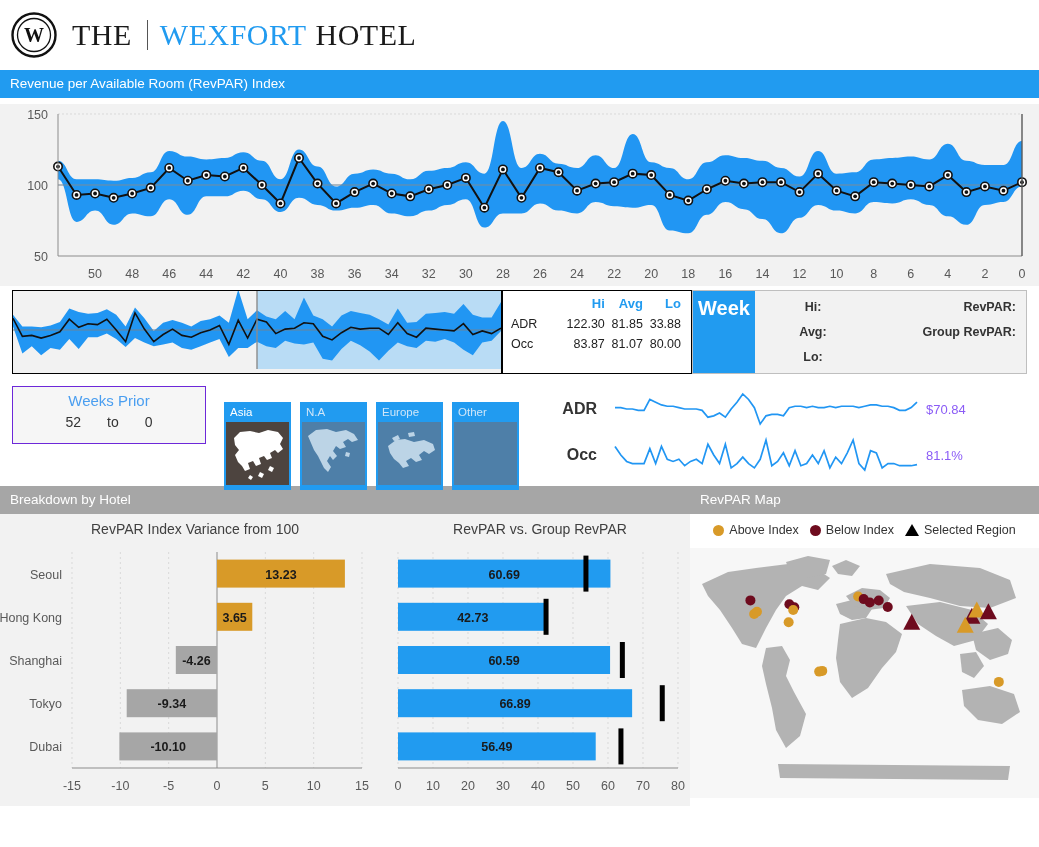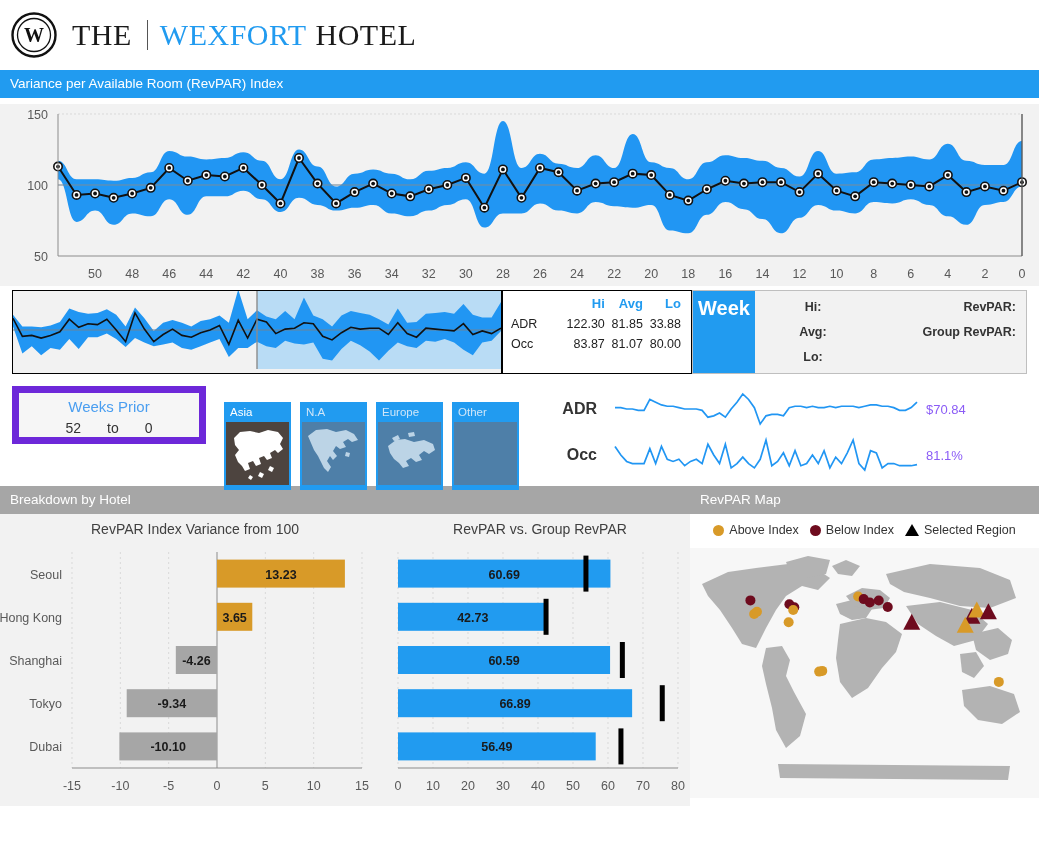--- a/index.html
+++ b/index.html
@@ -131,21 +131,21 @@
 
   
   .filters-row {
     display: flex;
     padding: 6px 12px 0 12px;
     height: 108px;
     gap: 8px;
   }
   .weeks-prior {
     flex: 0 0 194px;
-    border: 7px solid #6d28d9;
+    border: 1px solid #6d28d9;
     background: #f6f6f6;
     height: 58px;
     margin-top: 6px;
     text-align: center;
     padding-top: 5px;
   }
   .weeks-prior .wp-title { color: #4a9ef0; font-size: 15px; }
   .weeks-prior .wp-vals {
     margin-top: 5px;
     font-size: 14px;
@@ -256,21 +256,21 @@
     </svg>
   </div>
   <div class="brand-title">
     <span class="pre">THE</span>
     <span class="divider"></span>
     <span class="accent">WEXFORT</span>
     <span>HOTEL</span>
   </div>
 </div>
 
-<div class="title-bar">Variance per Available Room (RevPAR) Index</div>
+<div class="title-bar">Revenue per Available Room (RevPAR) Index</div>
 
 <div class="main-chart-wrap">
   <svg id="main-chart" width="1039" height="182" class="plot-svg">
       <line x1="58" x2="1022" y1="152" y2="152" stroke="#d9d9d9" stroke-width="1" stroke-dasharray="0" opacity="0"></line>
       <text x="48" y="157" text-anchor="end" class="axis-label">50</text>
       <line x1="58" x2="1022" y1="81" y2="81" stroke="#d9d9d9" stroke-width="1" stroke-dasharray="0" opacity="1"></line>
       <text x="48" y="86" text-anchor="end" class="axis-label">100</text>
       <line x1="58" x2="1022" y1="10" y2="10" stroke="#d9d9d9" stroke-width="1" stroke-dasharray="2,2" opacity="1"></line>
       <text x="48" y="15" text-anchor="end" class="axis-label">150</text>
       <path d="M58,56.86 C67.26923076923077,56.86 67.26923076923077,75.32 76.53846153846155,75.32 C85.80769230769232,75.32 85.80769230769232,75.32 95.07692307692308,75.32 C104.34615384615384,75.32 104.34615384615384,76.74 113.61538461538461,76.74 C122.88461538461539,76.74 122.88461538461539,73.9 132.15384615384616,73.9 C141.4230769230769,73.9 141.4230769230769,68.22 150.69230769230768,68.22 C159.96153846153845,68.22 159.96153846153845,46.92 169.23076923076923,46.92 C178.5,46.92 178.5,52.599999999999994 187.76923076923077,52.599999999999994 C197.03846153846155,52.599999999999994 197.03846153846155,55.44 206.30769230769232,55.44 C215.5769230769231,55.44 215.5769230769231,54.019999999999996 224.84615384615384,54.019999999999996 C234.1153846153846,54.019999999999996 234.1153846153846,48.34 243.3846153846154,48.34 C252.65384615384613,48.34 252.65384615384613,56.86 261.9230769230769,56.86 C271.1923076923077,56.86 271.1923076923077,75.32 280.46153846153845,75.32 C289.7307692307692,75.32 289.7307692307692,45.5 299,45.5 C308.2692307692308,45.5 308.2692307692308,62.540000000000006 317.53846153846155,62.540000000000006 C326.8076923076923,62.540000000000006 326.8076923076923,82.42 336.0769230769231,82.42 C345.34615384615387,82.42 345.34615384615387,69.64 354.61538461538464,69.64 C363.88461538461536,69.64 363.88461538461536,65.38 373.15384615384613,65.38 C382.4230769230769,65.38 382.4230769230769,69.64 391.6923076923077,69.64 C400.96153846153845,69.64 400.96153846153845,75.32 410.2307692307692,75.32 C419.5,75.32 419.5,66.8 428.7692307692308,66.8 C438.03846153846155,66.8 438.03846153846155,63.959999999999994 447.3076923076923,63.959999999999994 C456.5769230769231,63.959999999999994 456.5769230769231,58.28 465.84615384615387,58.28 C475.11538461538464,58.28 475.11538461538464,69.64 484.38461538461536,69.64 C493.65384615384613,69.64 493.65384615384613,17.099999999999994 502.9230769230769,17.099999999999994 C512.1923076923076,17.099999999999994 512.1923076923076,63.959999999999994 521.4615384615385,63.959999999999994 C530.7307692307693,63.959999999999994 530.7307692307693,49.760000000000005 540,49.760000000000005 C549.2692307692307,49.760000000000005 549.2692307692307,59.7 558.5384615384615,59.7 C567.8076923076924,59.7 567.8076923076924,63.959999999999994 577.0769230769231,63.959999999999994 C586.3461538461538,63.959999999999994 586.3461538461538,51.18000000000001 595.6153846153846,51.18000000000001 C604.8846153846155,51.18000000000001 604.8846153846155,63.959999999999994 614.1538461538462,63.959999999999994 C623.4230769230769,63.959999999999994 623.4230769230769,29.879999999999995 632.6923076923077,29.879999999999995 C641.9615384615386,29.879999999999995 641.9615384615386,58.28 651.2307692307693,58.28 C660.5,58.28 660.5,63.959999999999994 669.7692307692307,63.959999999999994 C679.0384615384614,63.959999999999994 679.0384615384614,75.32 688.3076923076923,75.32 C697.5769230769231,75.32 697.5769230769231,58.28 706.8461538461538,58.28 C716.1153846153845,58.28 716.1153846153845,51.18000000000001 725.3846153846154,51.18000000000001 C734.6538461538462,51.18000000000001 734.6538461538462,54.019999999999996 743.9230769230769,54.019999999999996 C753.1923076923076,54.019999999999996 753.1923076923076,56.86 762.4615384615385,56.86 C771.7307692307693,56.86 771.7307692307693,63.959999999999994 781,63.959999999999994 C790.2692307692307,63.959999999999994 790.2692307692307,72.48 799.5384615384615,72.48 C808.8076923076924,72.48 808.8076923076924,46.92 818.0769230769231,46.92 C827.3461538461538,46.92 827.3461538461538,69.64 836.6153846153846,69.64 C845.8846153846155,69.64 845.8846153846155,68.22 855.1538461538462,68.22 C864.4230769230769,68.22 864.4230769230769,55.44 873.6923076923077,55.44 C882.9615384615386,55.44 882.9615384615386,54.019999999999996 892.2307692307693,54.019999999999996 C901.5,54.019999999999996 901.5,52.599999999999994 910.7692307692307,52.599999999999994 C920.0384615384614,52.599999999999994 920.0384615384614,55.44 929.3076923076923,55.44 C938.5769230769231,55.44 938.5769230769231,39.81999999999999 947.8461538461538,39.81999999999999 C957.1153846153845,39.81999999999999 957.1153846153845,56.86 966.3846153846154,56.86 C975.6538461538462,56.86 975.6538461538462,61.120000000000005 984.9230769230769,61.120000000000005 C994.1923076923076,61.120000000000005 994.1923076923076,61.120000000000005 1003.4615384615385,61.120000000000005 C1012.7307692307693,61.120000000000005 1012.7307692307693,36.980000000000004 1022,36.980000000000004 L1022,82.42 C1012.7307692307693,82.42 1012.7307692307693,98.03999999999999 1003.4615384615385,98.03999999999999 C994.1923076923076,98.03999999999999 994.1923076923076,100.88 984.9230769230769,100.88 C975.6538461538462,100.88 975.6538461538462,120.76 966.3846153846154,120.76 C957.1153846153845,120.76 957.1153846153845,112.24000000000001 947.8461538461538,112.24000000000001 C938.5769230769231,112.24000000000001 938.5769230769231,100.88 929.3076923076923,100.88 C920.0384615384614,100.88 920.0384615384614,95.2 910.7692307692307,95.2 C901.5,95.2 901.5,99.46000000000001 892.2307692307693,99.46000000000001 C882.9615384615386,99.46000000000001 882.9615384615386,98.03999999999999 873.6923076923077,98.03999999999999 C864.4230769230769,98.03999999999999 864.4230769230769,109.4 855.1538461538462,109.4 C845.8846153846155,109.4 845.8846153846155,106.56 836.6153846153846,106.56 C827.3461538461538,106.56 827.3461538461538,100.88 818.0769230769231,100.88 C808.8076923076924,100.88 808.8076923076924,113.66 799.5384615384615,113.66 C790.2692307692307,113.66 790.2692307692307,129.28 781,129.28 C771.7307692307693,129.28 771.7307692307693,115.08 762.4615384615385,115.08 C753.1923076923076,115.08 753.1923076923076,105.14 743.9230769230769,105.14 C734.6538461538462,105.14 734.6538461538462,98.03999999999999 725.3846153846154,98.03999999999999 C716.1153846153845,98.03999999999999 716.1153846153845,110.82 706.8461538461538,110.82 C697.5769230769231,110.82 697.5769230769231,129.28 688.3076923076923,129.28 C679.0384615384614,129.28 679.0384615384614,126.44 669.7692307692307,126.44 C660.5,126.44 660.5,100.88 651.2307692307693,100.88 C641.9615384615386,100.88 641.9615384615386,103.72 632.6923076923077,103.72 C623.4230769230769,103.72 623.4230769230769,102.3 614.1538461538462,102.3 C604.8846153846155,102.3 604.8846153846155,98.03999999999999 595.6153846153846,98.03999999999999 C586.3461538461538,98.03999999999999 586.3461538461538,109.4 577.0769230769231,109.4 C567.8076923076924,109.4 567.8076923076924,106.56 558.5384615384615,106.56 C549.2692307692307,106.56 549.2692307692307,99.46000000000001 540,99.46000000000001 C530.7307692307693,99.46000000000001 530.7307692307693,109.4 521.4615384615385,109.4 C512.1923076923076,109.4 512.1923076923076,109.4 502.9230769230769,109.4 C493.65384615384613,109.4 493.65384615384613,123.6 484.38461538461536,123.6 C475.11538461538464,123.6 475.11538461538464,95.2 465.84615384615387,95.2 C456.5769230769231,95.2 456.5769230769231,100.88 447.3076923076923,100.88 C438.03846153846155,100.88 438.03846153846155,106.56 428.7692307692308,106.56 C419.5,106.56 419.5,112.24000000000001 410.2307692307692,112.24000000000001 C400.96153846153845,112.24000000000001 400.96153846153845,109.4 391.6923076923077,109.4 C382.4230769230769,109.4 382.4230769230769,100.88 373.15384615384613,100.88 C363.88461538461536,100.88 363.88461538461536,103.72 354.61538461538464,103.72 C345.34615384615387,103.72 345.34615384615387,106.56 336.0769230769231,106.56 C326.8076923076923,106.56 326.8076923076923,100.88 317.53846153846155,100.88 C308.2692307692308,100.88 308.2692307692308,93.78 299,93.78 C289.7307692307692,93.78 289.7307692307692,107.97999999999999 280.46153846153845,107.97999999999999 C271.1923076923077,107.97999999999999 271.1923076923077,95.2 261.9230769230769,95.2 C252.65384615384613,95.2 252.65384615384613,86.68 243.3846153846154,86.68 C234.1153846153846,86.68 234.1153846153846,92.36 224.84615384615384,92.36 C215.5769230769231,92.36 215.5769230769231,92.36 206.30769230769232,92.36 C197.03846153846155,92.36 197.03846153846155,110.82 187.76923076923077,110.82 C178.5,110.82 178.5,95.2 169.23076923076923,95.2 C159.96153846153845,95.2 159.96153846153845,112.24000000000001 150.69230769230768,112.24000000000001 C141.4230769230769,112.24000000000001 141.4230769230769,109.4 132.15384615384616,109.4 C122.88461538461539,109.4 122.88461538461539,120.76 113.61538461538461,120.76 C104.34615384615384,120.76 104.34615384615384,106.56 95.07692307692308,106.56 C85.80769230769232,106.56 85.80769230769232,117.92 76.53846153846155,117.92 C67.26923076923077,117.92 67.26923076923077,75.32 58,75.32 Z" fill="#2196F3" opacity="1"></path>

